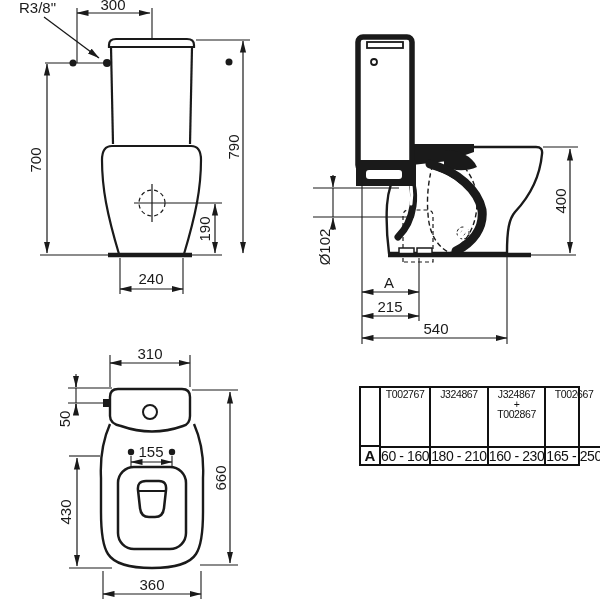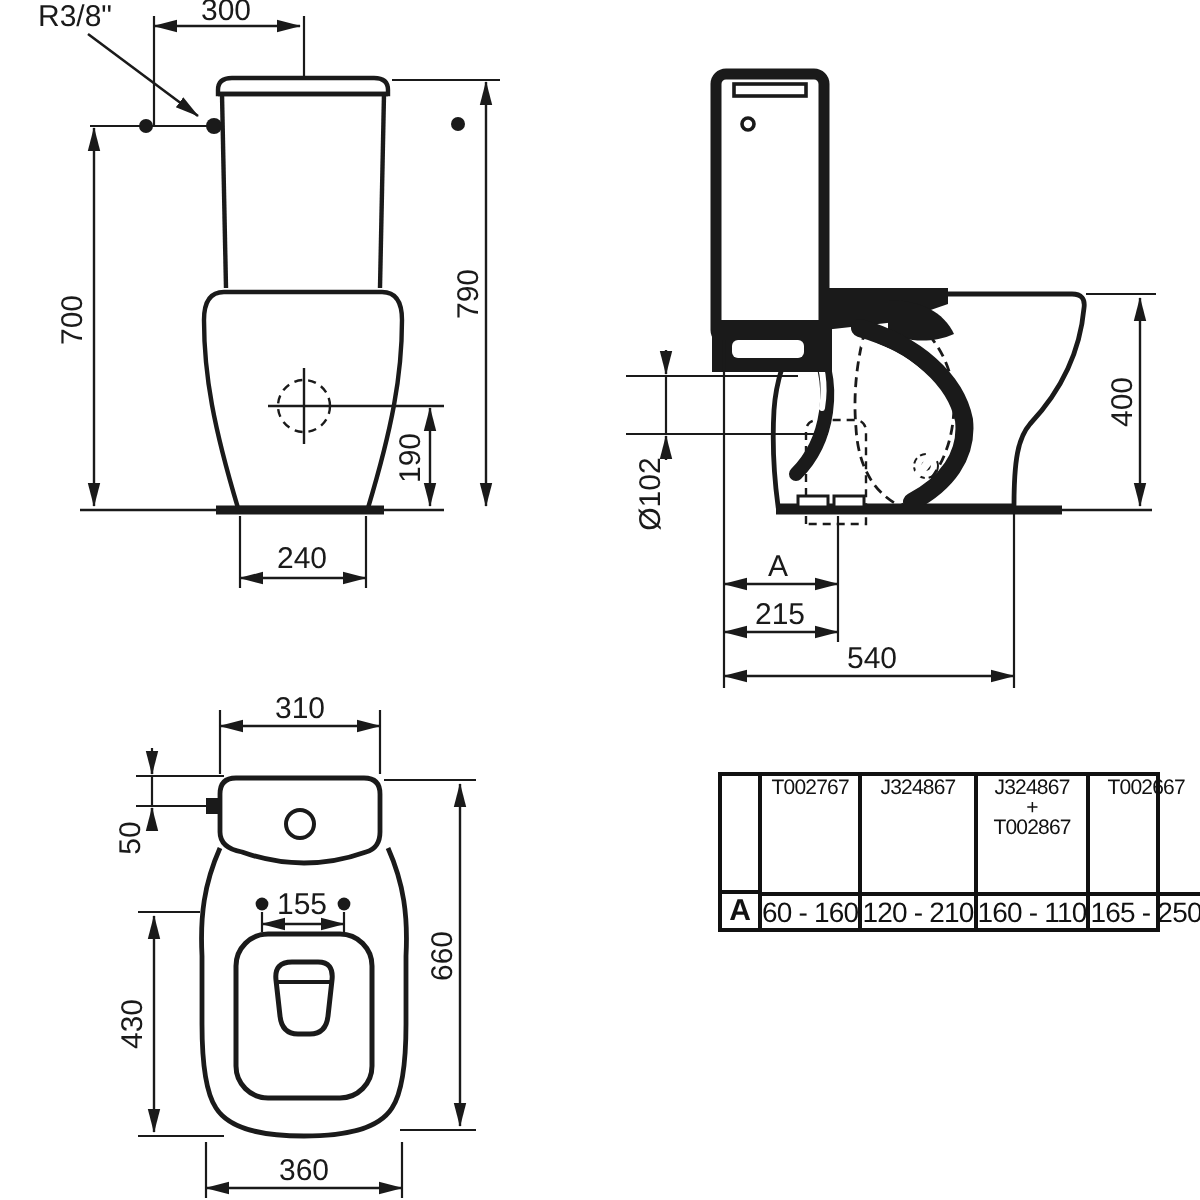--- a/index.html
+++ b/index.html
@@ -236,37 +236,37 @@
     <div class="acc-head">
       <span class="acc-code">J324867</span>
       <span class="acc-icon">
         <svg width="42" height="42" viewBox="0 0 44 46">
           <path d="M28,4 L15,13 L15,44 L29,44 L29,25 L21,25 L28,19 Z" fill="#fff" stroke="#111" stroke-width="1.5" stroke-linejoin="round"></path>
           <rect x="27" y="2" width="6" height="20" fill="#2a2a2a" stroke="#111"></rect>
           <rect x="33" y="4" width="3" height="16" fill="#9a9a9a" stroke="#111" stroke-width="1"></rect>
         </svg>
       </span>
     </div>
-    <div class="acc-range">120 - 210</div>
+    <div class="acc-range">180 - 210</div>
   </div>
 
   <div class="acc-col">
     <div class="acc-head">
       <span class="acc-code">J324867</span>
       <span class="acc-code">+</span>
       <span class="acc-code">T002867</span>
       <span class="acc-icon">
         <svg width="40" height="25" viewBox="0 0 44 27">
           <ellipse cx="20" cy="18.5" rx="13" ry="6.5" fill="#d9d9d9" stroke="#111" stroke-width="1.3"></ellipse>
           <ellipse cx="23" cy="10.5" rx="13" ry="6" fill="#fff" stroke="#111" stroke-width="1.3"></ellipse>
           <ellipse cx="23" cy="10.5" rx="8.5" ry="3.5" fill="#eee" stroke="#111" stroke-width="1"></ellipse>
         </svg>
       </span>
     </div>
-    <div class="acc-range">160 - 110</div>
+    <div class="acc-range">160 - 230</div>
   </div>
 
   <div class="acc-col">
     <div class="acc-head">
       <span class="acc-code">T002667</span>
       <span class="acc-icon">
         <svg width="42" height="42" viewBox="0 0 44 46">
           <rect x="20" y="39" width="23" height="5" fill="#8a8a8a" stroke="#111"></rect>
           <path d="M24,6 C13,9 9,19 15,27 C19,32 25,35 28,39 L40,39 L40,30 C33,29 28,24 26,18 Z" fill="#fff" stroke="#111" stroke-width="1.5" stroke-linejoin="round"></path>
           <g transform="rotate(-18 30 11)">

